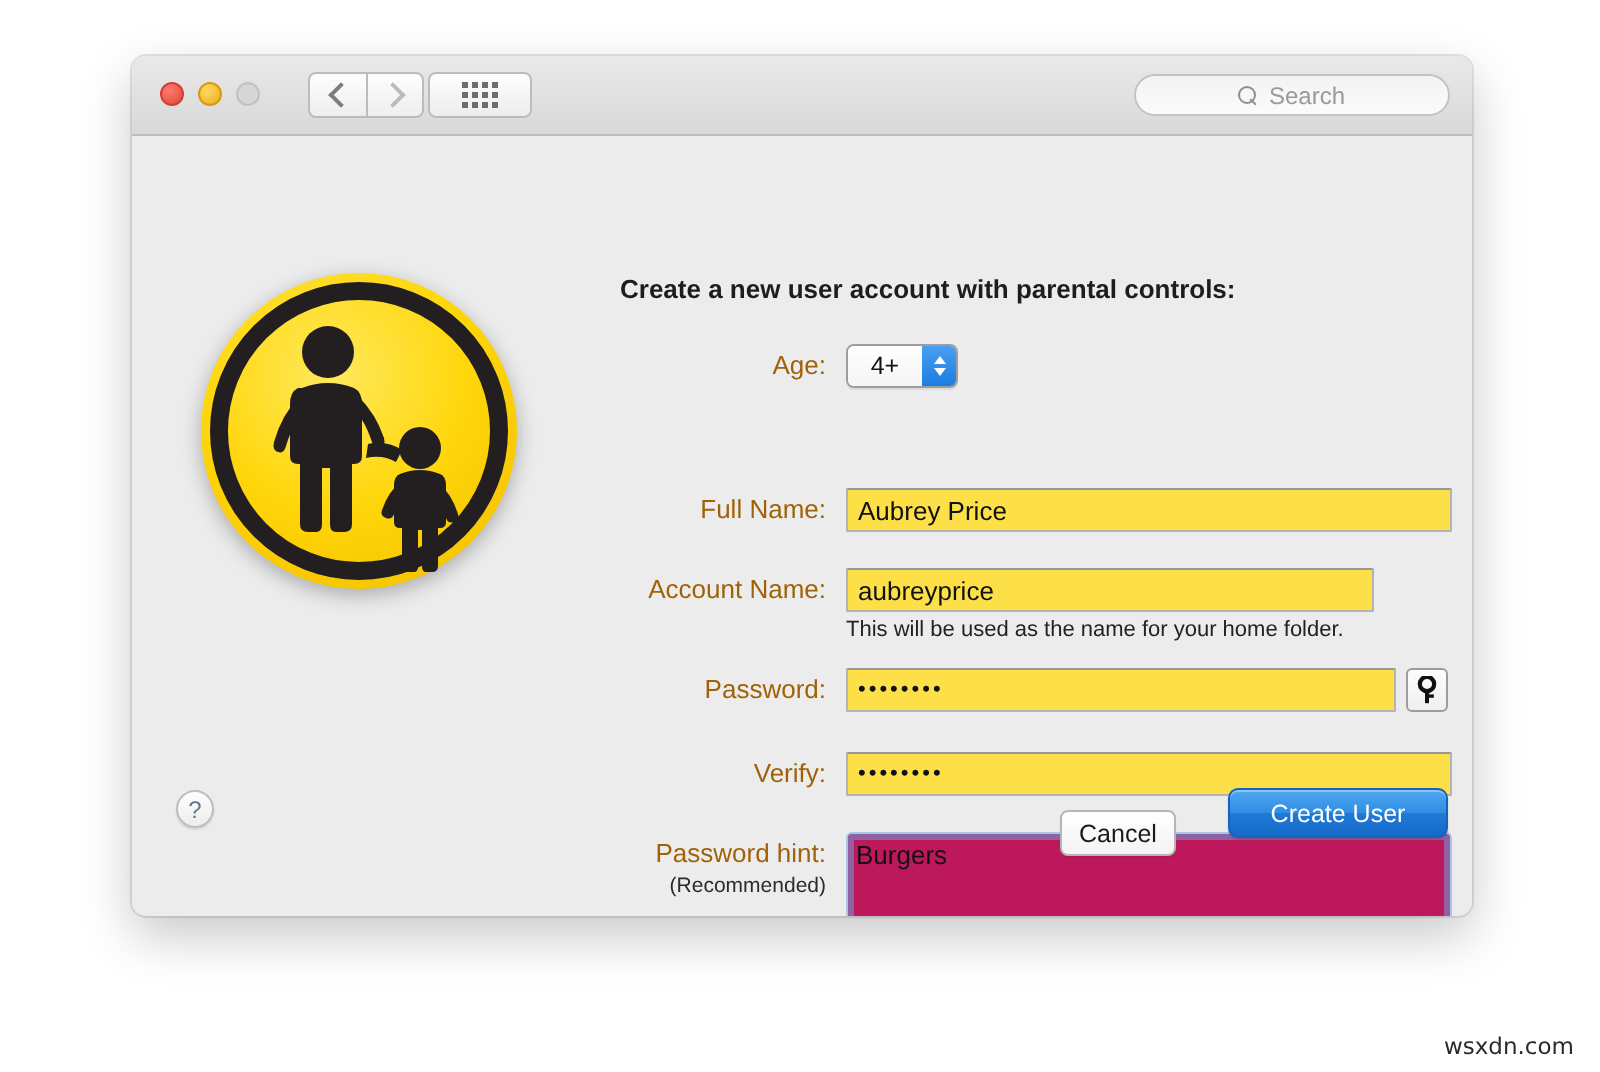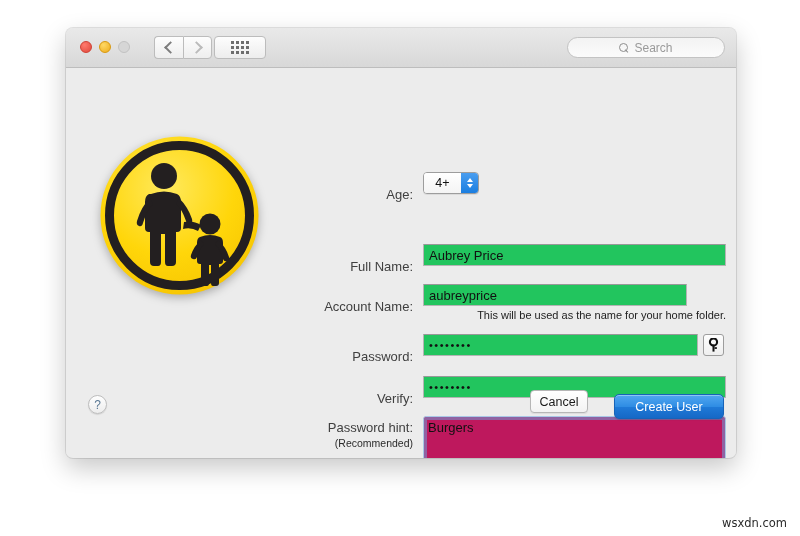--- a/index.html
+++ b/index.html
@@ -133,35 +133,34 @@
     position: absolute;
     left: 244px; top: 69px;
     font-size: 13px;
     font-weight: bold;
     color: #1d1d1d;
   }
 
   .row { position: absolute; display: flex; align-items: flex-start; }
   .lbl {
     font-size: 13px;
-    color: #404040;
+    color: #a16207;
     text-align: right;
     white-space: nowrap;
-    margin-top: 12px;
   }
   .sublbl {
     font-size: 10.5px;
     color: #2b2b2b;
     text-align: right;
     display: block;
     margin-top: 1px;
   }
 
   .txtfield {
-    background: #22c55e;
+    background: #fde047;
     border: 1px solid #b4b4b4;
     border-top-color: #989898;
     height: 22px;
     font-size: 13px;
     color: #111;
     padding: 0 5px;
     display: flex; align-items: center;
     border-radius: 1px;
   }
 
@@ -208,21 +207,21 @@
   
   #row-account { left: 200px; top: 216px; }
   #row-account .lbl { width: 147px; line-height: 22px; }
   #row-account .txtfield { margin-left: 10px; width: 264px; }
   #account-note {
     position: absolute;
     left: 357px; top: 241px;
     font-size: 11px;
     color: #222;
     width: 303px;
-    text-align: right;
+    text-align: left;
   }
 
   
   #row-password { left: 200px; top: 266px; }
   #row-password .lbl { width: 147px; line-height: 22px; }
   #row-password .txtfield { margin-left: 10px; width: 275px; letter-spacing: 1.5px; font-size: 11px; }
   #keybtn {
     margin-left: 5px;
     width: 21px; height: 22px;
     border: 1px solid #9d9d9d;
@@ -266,21 +265,21 @@
     border: 1px solid #bdbdbd;
     color: #5a7894;
     font-size: 12px;
     display: flex; align-items: center; justify-content: center;
     box-shadow: 0 1px 1px rgba(0,0,0,0.10);
   }
 
   
   #btn-cancel {
     position: absolute;
-    left: 464px; top: 322px;
+    left: 464px; top: 337px;
     width: 58px; height: 23px;
     border-radius: 4px;
     background: linear-gradient(to bottom, #ffffff, #f3f3f3);
     border: 1px solid #b6b6b6;
     font-size: 12.5px; color: #1a1a1a;
     display: flex; align-items: center; justify-content: center;
     box-shadow: 0 1px 1px rgba(0,0,0,0.07);
   }
   #btn-create {
     position: absolute;
@@ -369,20 +368,21 @@
 
           <circle cx="112" cy="90" r="10.5" fill="#231f20"></circle>
           <path d="M102 103 q10 -4 20 0 q3 1 3 6 l0 18 q0 3 -3 3 l-1 0 l0 19 q0 3 -3 3 l-3 0 q-2 0 -2 -3 l0 -18 l-2 0 l0 18 q0 3 -2 3 l-3 0 q-3 0 -3 -3 l0 -19 l-1 0 q-3 0 -3 -3 l0 -18 q0 -5 3 -6 z" fill="#231f20"></path>
           <path d="M103 106 q-7 6 -10 15 q-1 3 2 4 q3 1 4 -2 q3 -9 7 -13 z" fill="#231f20"></path>
           <path d="M120 106 q8 7 11 17 q1 3 -2 4 q-3 1 -4 -2 q-3 -10 -8 -15 z" fill="#231f20"></path>
 
           <path d="M86 88 q9 -2 17 3 l-3 6 q-7 -4 -15 -2 z" fill="#231f20"></path>
         </svg>
       </div>
 
+      <div id="heading">Create a new user account with parental controls:</div>
 
       <div class="row" id="row-age">
         <span class="lbl">Age:</span>
         <div id="stepper">
           <span class="val">4+</span>
           <span class="arrows">
             <span class="up"></span>
               <span class="dn"></span>
           </span>
         </div>

